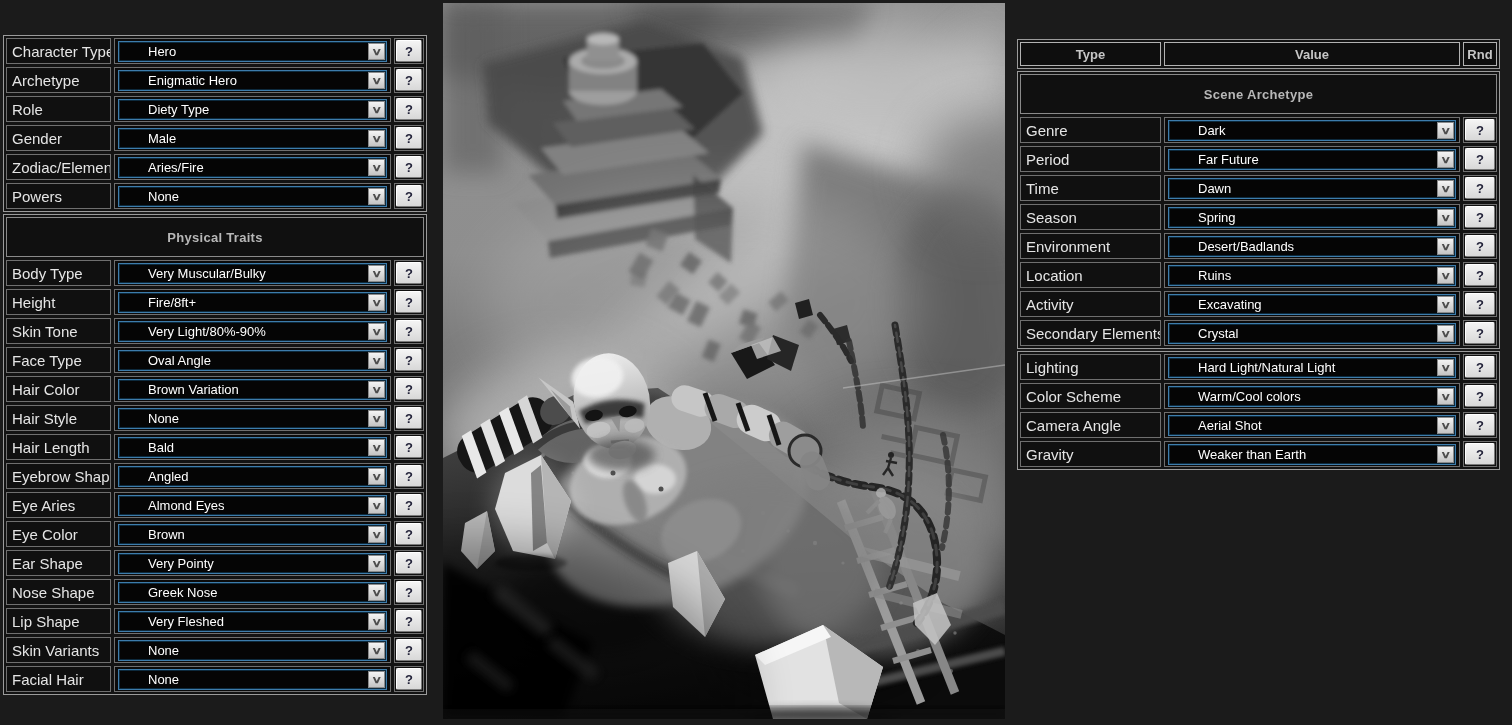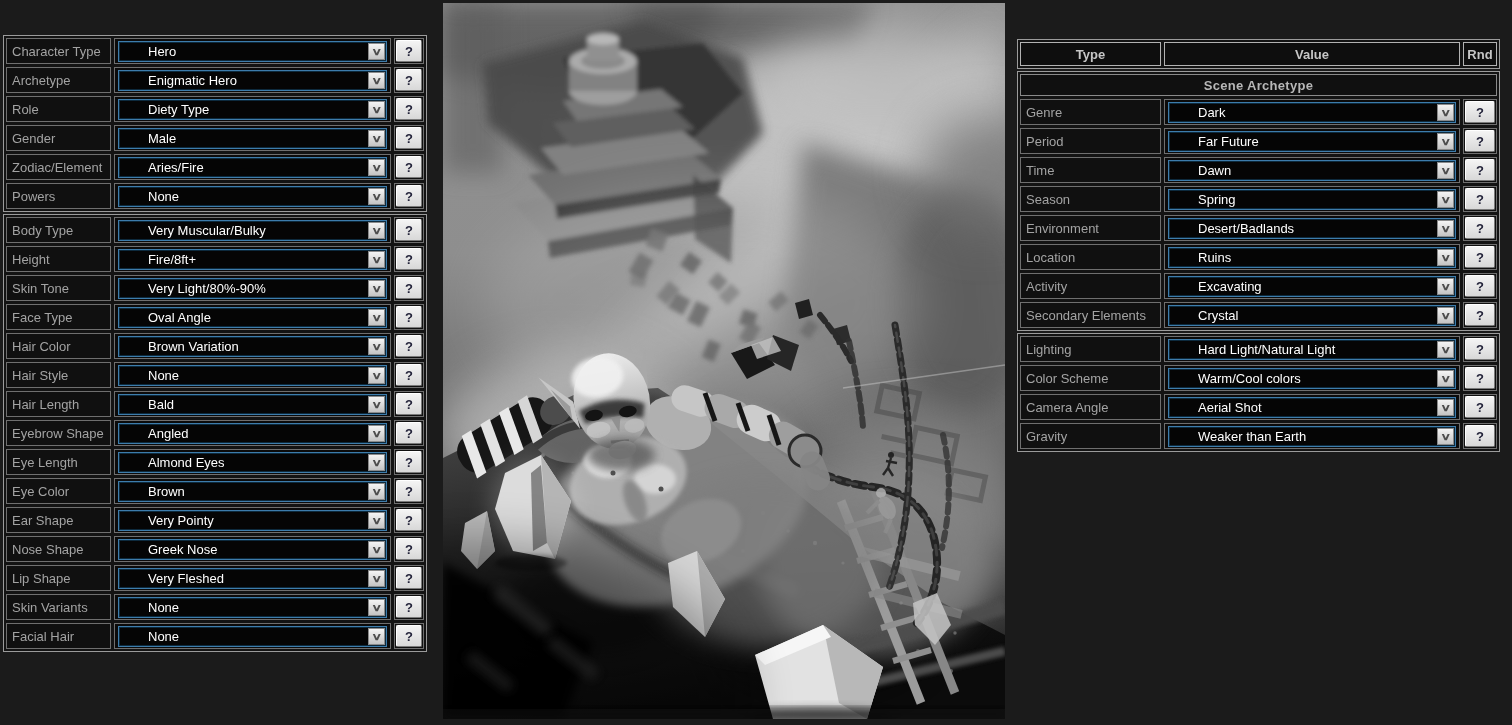--- a/index.html
+++ b/index.html
@@ -28,21 +28,21 @@
   .row { display:flex; gap:3px; height:26px; flex:none; }
 
   .cell {
     border:1px solid #6f6f6f;
     background:#101010;
   }
   .label-cell {
     width:105px; flex:none;
     display:flex; align-items:center;
     padding:12px 5px;
-    color:#a3a3a3; font-size:13px;
+    color:#e5e5e5; font-size:15px;
     white-space:nowrap; overflow:hidden;
   }
   .right .label-cell { width:141px; }
   .value-cell {
     flex:1; display:flex; align-items:center;
     padding:2px 3px; background:#0b0b0b;
   }
   .rnd-cell {
     width:30px; flex:none;
     display:flex; align-items:center; justify-content:center;
@@ -77,21 +77,21 @@
     background:linear-gradient(#f4f4f4,#d8d8d8);
     border:1px solid; border-color:#ffffff #7a7a7a #7a7a7a #ffffff;
     border-radius:2px;
     color:#23233a; font-weight:bold; font-size:13px;
     font-family:"Liberation Sans", sans-serif;
     display:flex; align-items:center; justify-content:center;
     cursor:pointer; padding:0;
   }
 
   .section-header {
-    height:22px; flex:none;
+    height:40px; flex:none;
     border:1px solid #8a8a8a;
     background:#101010;
     color:#b7b7b7; font-weight:bold; font-size:13px;
     display:flex; align-items:center; justify-content:center;
     letter-spacing:.3px;
   }
   .header-row { height:24px; }
   .header-row .cell {
     border-color:#b2b2b2; background:#0e0e0e;
     color:#c6c6c6; font-weight:bold; font-size:13px;
@@ -196,20 +196,21 @@
               <span>∨</span>
             </span>
       </div>
     </div>
     <div class="cell rnd-cell">
       <button type="button" class="help-btn">?</button>
     </div>
   </div>
 </div>
   <div class="tbl">
+    <div class="section-header">Physical Traits</div>
 
   <div class="row">
     <div class="cell label-cell">Body Type</div>
     <div class="cell value-cell">
       <div class="select" role="combobox">
         <span class="select-text">Very Muscular/Bulky</span>
         <span class="select-arrow">
               <span>∨</span>
             </span>
       </div>
@@ -318,21 +319,21 @@
               <span>∨</span>
             </span>
       </div>
     </div>
     <div class="cell rnd-cell">
       <button type="button" class="help-btn">?</button>
     </div>
   </div>
 
   <div class="row">
-    <div class="cell label-cell">Eye Length</div>
+    <div class="cell label-cell">Eye Aries</div>
     <div class="cell value-cell">
       <div class="select" role="combobox">
         <span class="select-text">Almond Eyes</span>
         <span class="select-arrow">
               <span>∨</span>
             </span>
       </div>
     </div>
     <div class="cell rnd-cell">
       <button type="button" class="help-btn">?</button>

